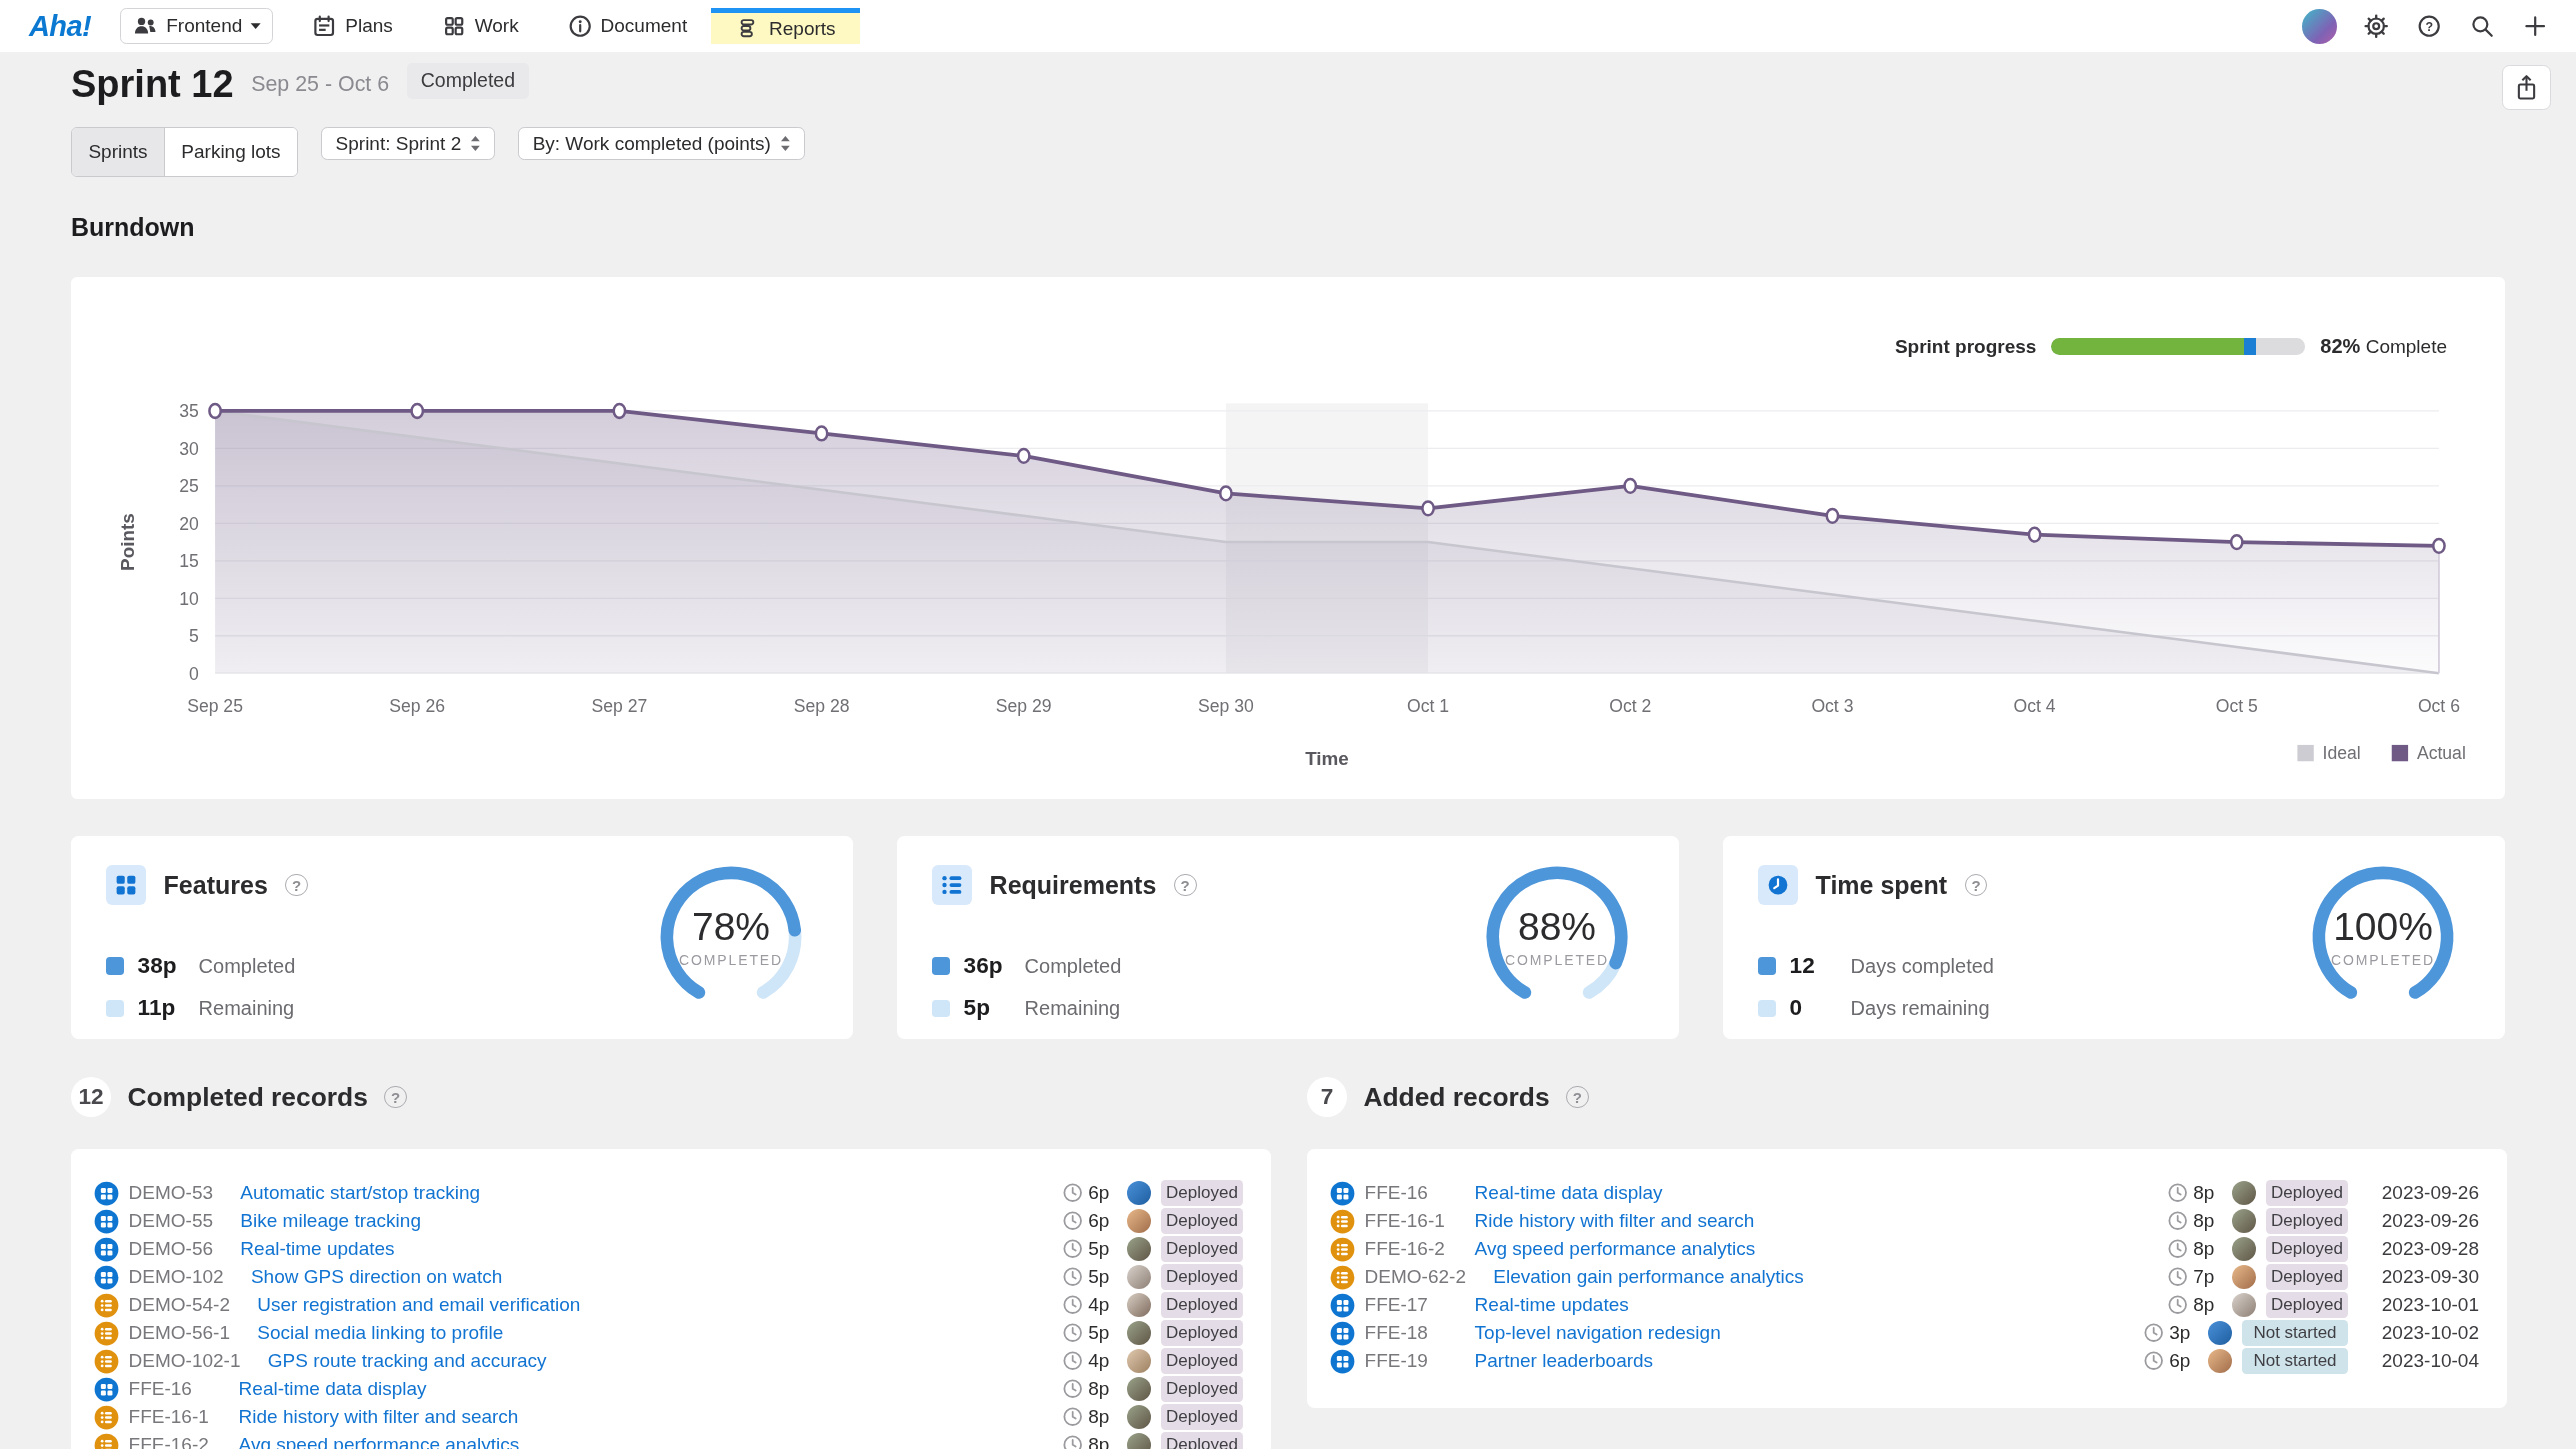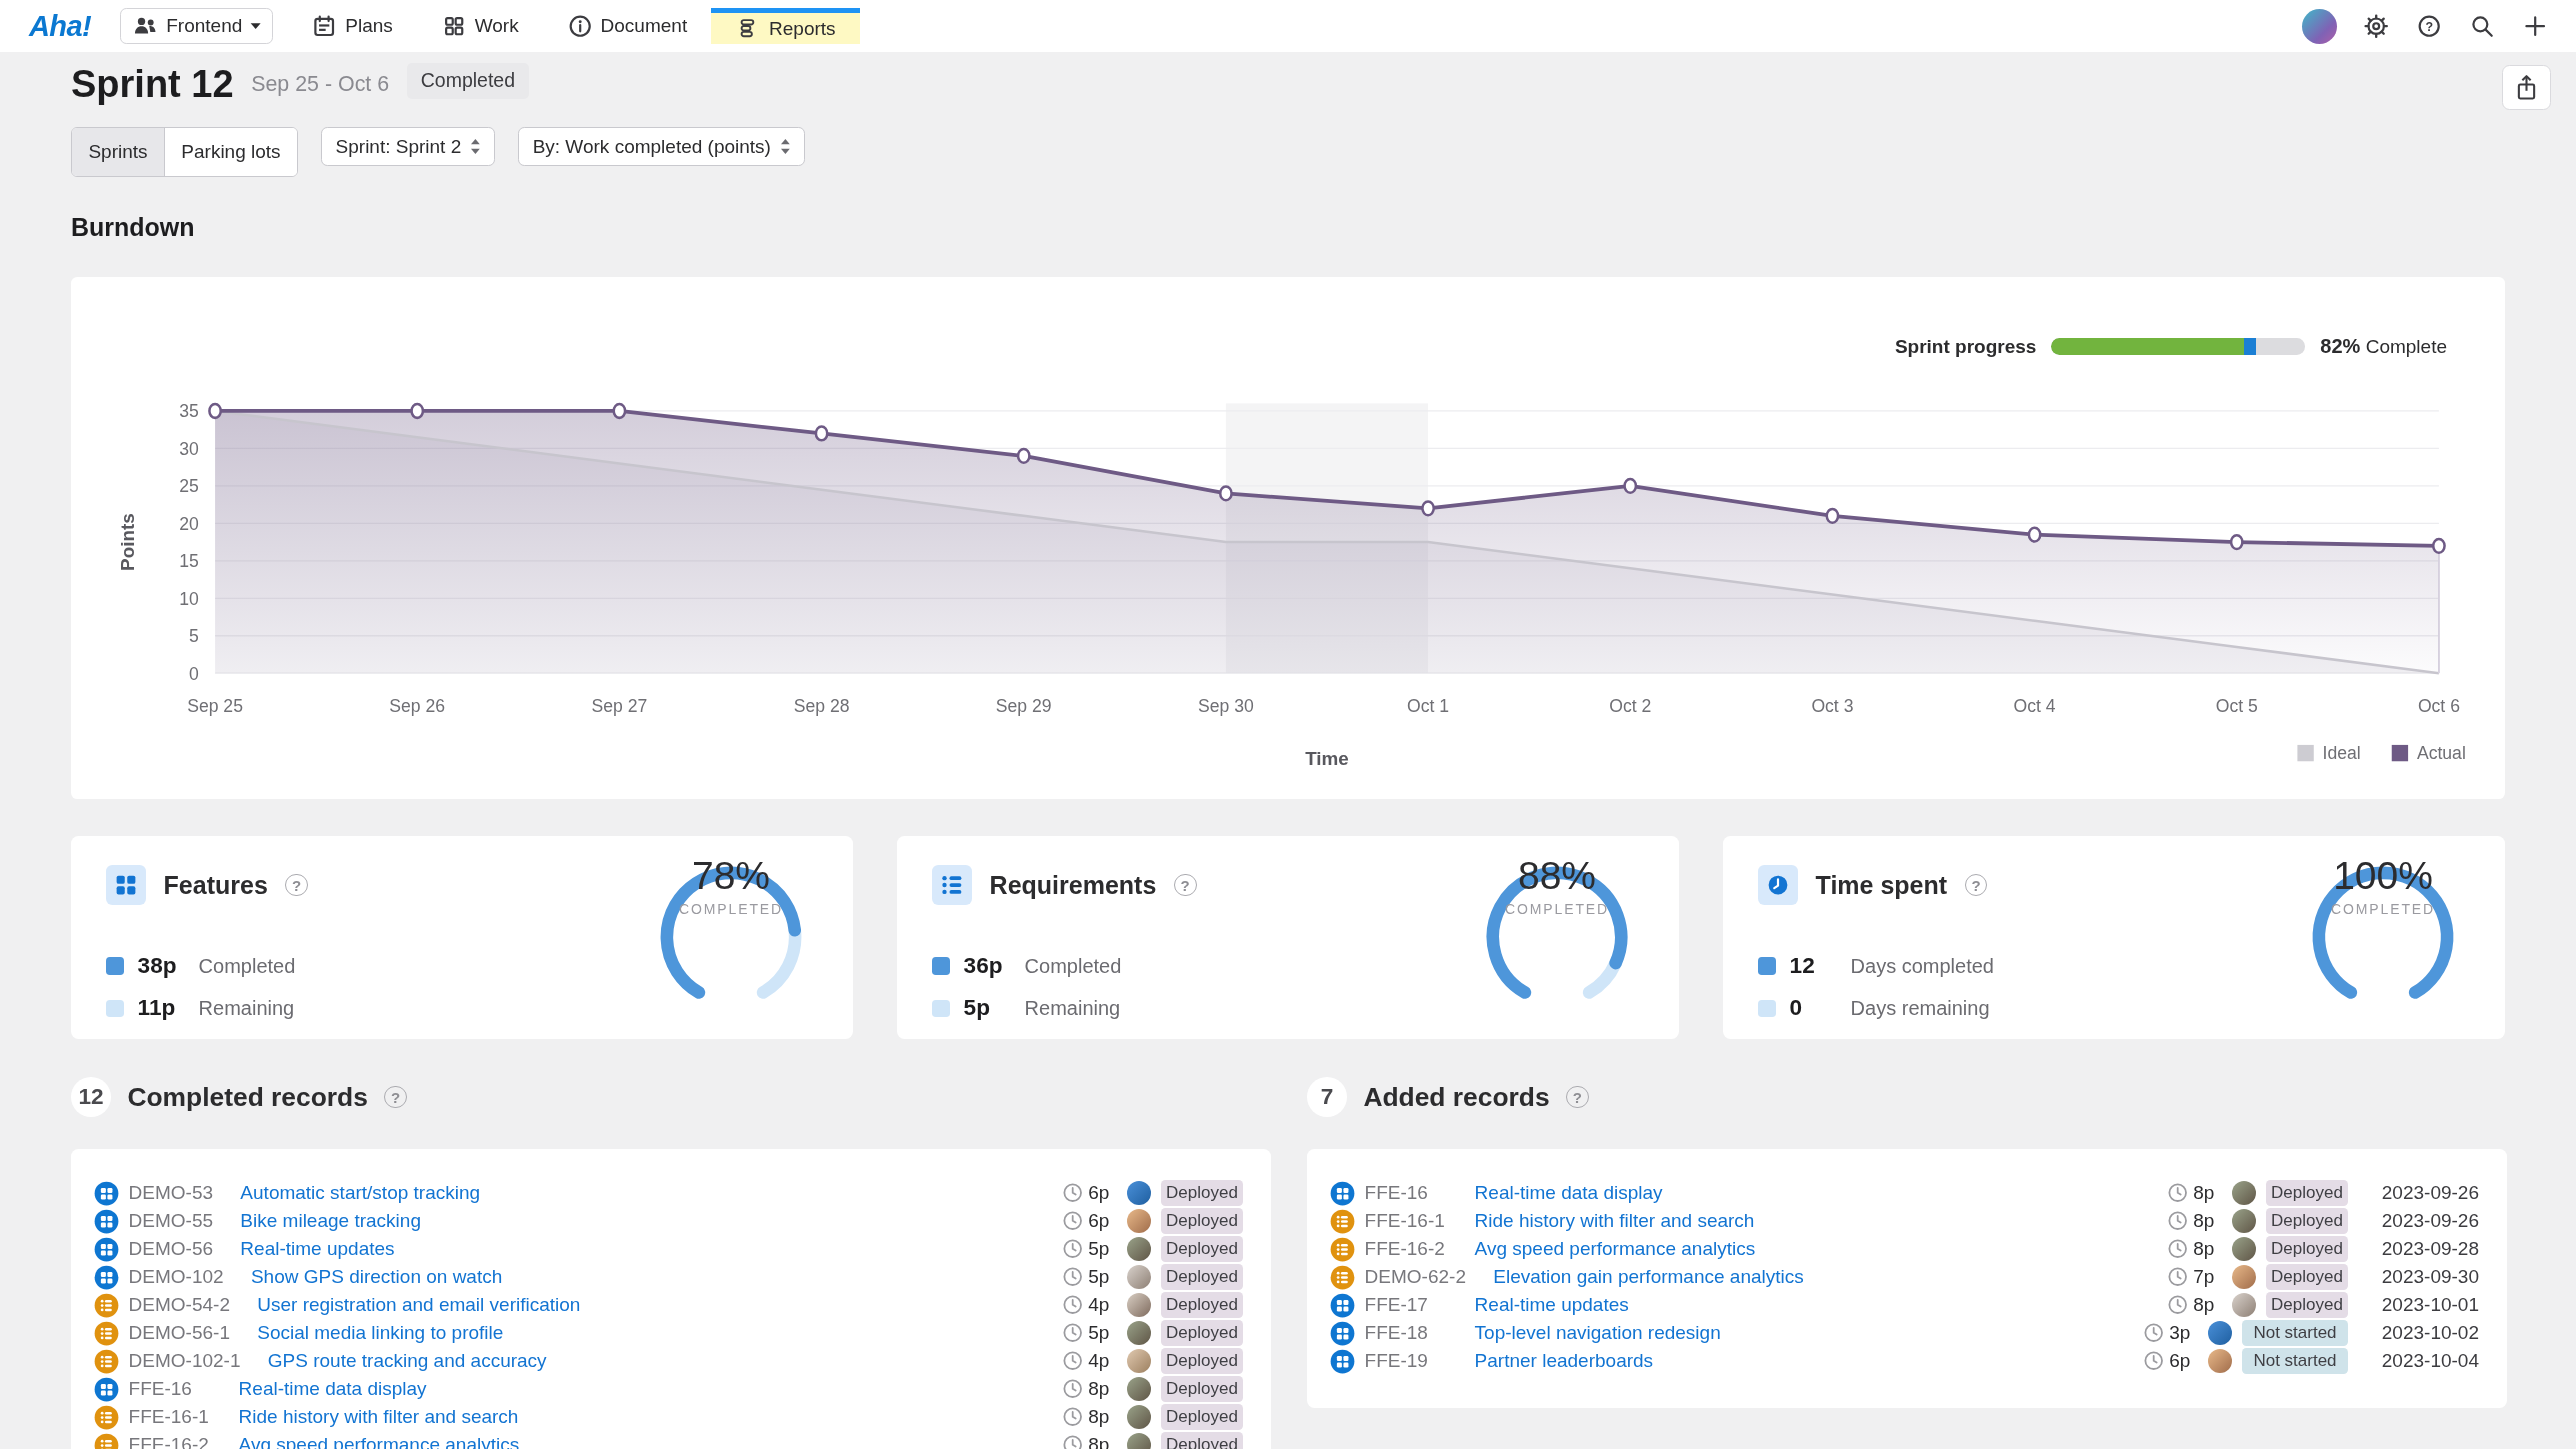--- a/index.html
+++ b/index.html
@@ -22,21 +22,21 @@
   .page-title { font-size:38px; font-weight:bold; color:#1d1d1f; }
   .date-range { font-size:21.4px; color:#8a8a90; }
   .status-pill { font-size:19.5px; color:#3c3c40; background:#e9e9eb; border-radius:5px; padding:6.3px 14px; position:relative; top:-3.8px; }
   .export-btn { position:absolute; top:65px; right:25px; width:49px; height:45px; background:#fff; border:1.3px solid #dadade; border-radius:7.5px; display:flex; align-items:center; justify-content:center; cursor:pointer; }
 
   
   .filters { position:absolute; top:127px; left:71px; display:flex; gap:22.6px; }
   .seg { display:inline-flex; border:1.3px solid #c9c9ce; border-radius:6px; overflow:hidden; background:#fff; height:50px; }
   .seg-opt { font-size:19px; color:#2c2c2e; padding:0 16.4px; display:flex; align-items:center; cursor:pointer; background:#fff; }
   .seg-opt.sel { background:#e7e7ea; border-right:1.3px solid #c9c9ce; }
-  .dd { display:flex; align-items:center; gap:10px; height:39px; border:1.3px solid #c9c9ce; border-radius:6.3px; background:#fff; font-size:19px; color:#2c2c2e; padding:0 14px; cursor:pointer; }
+  .dd { display:flex; align-items:center; gap:10px; height:33px; border:1.3px solid #c9c9ce; border-radius:6.3px; background:#fff; font-size:19px; color:#2c2c2e; padding:0 14px; cursor:pointer; }
 
   
   .section-h { position:absolute; left:71px; top:213px; font-size:25px; font-weight:bold; color:#1d1d1f; }
   .chart-card { position:absolute; left:71px; top:277px; width:2434px; height:522px; background:#fff; border-radius:6.3px; }
   #burndown-svg { position:absolute; left:0; top:0; width:2434px; height:522px; }
   .tick { font-size:28px; fill:#6f6f74; }
   .axis-label { font-size:30px; font-weight:bold; fill:#58585e; }
   .progress-row { position:absolute; top:58px; right:58px; display:flex; align-items:center; gap:15px; }
   .progress-label { font-size:19px; font-weight:bold; color:#2c2c2e; }
   .progress-track { position:relative; width:254px; height:16.4px; border-radius:8.2px; background:#dcdcdf; overflow:hidden; }
@@ -51,21 +51,21 @@
   .sum-ico { width:40px; height:40px; }
   .sum-title { font-size:25px; font-weight:bold; color:#2c2c2e; }
   .help-q { width:22.6px; height:22.6px; border:1.9px solid #ababb0; border-radius:50%; color:#8e8e93; font-size:15px; font-weight:bold; display:inline-flex; align-items:center; justify-content:center; cursor:pointer; }
   .help-q::after { content:"?"; }
   .card-legend { position:absolute; left:35px; top:117px; display:flex; flex-direction:column; gap:16.4px; }
   .leg-row { display:flex; align-items:center; gap:14px; }
   .leg-sw { width:17.6px; height:17.6px; border-radius:3.8px; }
   .leg-val { font-size:22.6px; font-weight:bold; color:#1d1d1f; min-width:47px; }
   .leg-lab { font-size:20px; color:#6b6b70; }
   .gauge-wrap { position:absolute; top:17.6px; right:39px; width:166px; height:166px; }
-  .gauge-center { position:absolute; inset:0; display:flex; flex-direction:column; align-items:center; justify-content:flex-start; gap:3.8px; }
+  .gauge-center { position:absolute; inset:0; display:flex; flex-direction:column; align-items:center; justify-content:center; gap:3.8px; }
   .gauge-pct { font-size:39px; color:#2c2c2e; }
   .gauge-sub { font-size:14px; color:#9a9aa0; letter-spacing:1.9px; }
 
   
   .rec-head { position:absolute; top:1077px; display:flex; align-items:center; gap:16.4px; }
   .count-badge { width:40px; height:40px; border-radius:50%; background:#fff; color:#4a4a4e; font-size:22.6px; font-weight:bold; display:flex; align-items:center; justify-content:center; }
   .rec-title-h { font-size:26.4px; font-weight:bold; color:#2c2c2e; }
   .rec-card { position:absolute; top:1149px; width:1200px; background:#fff; border-radius:7.5px; padding:30px 28px 19px 22.6px; }
   .record-row { display:flex; align-items:center; height:28px; }
   .rec-ticon { width:25px; height:25px; flex:0 0 25px; }

